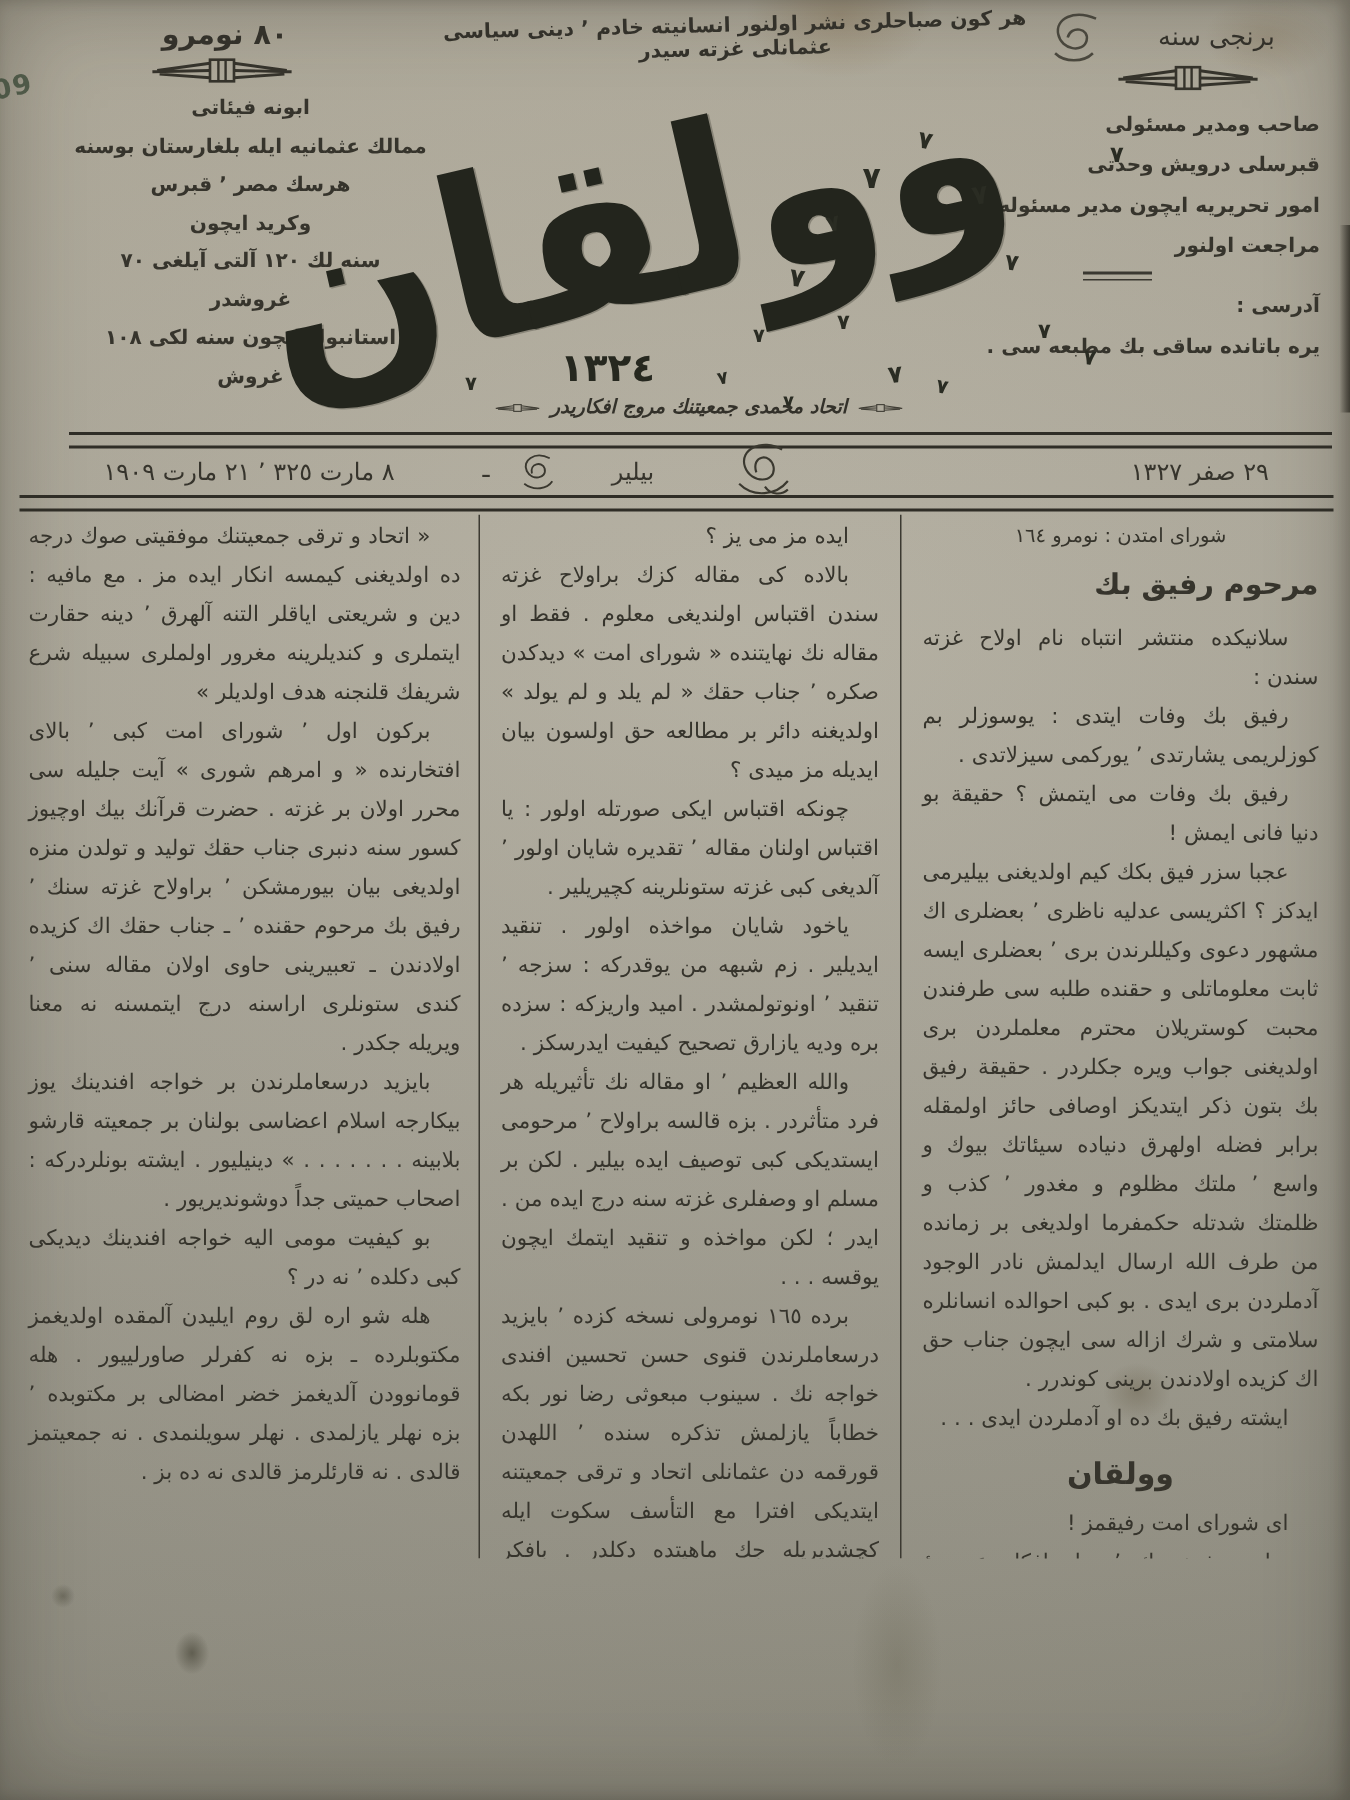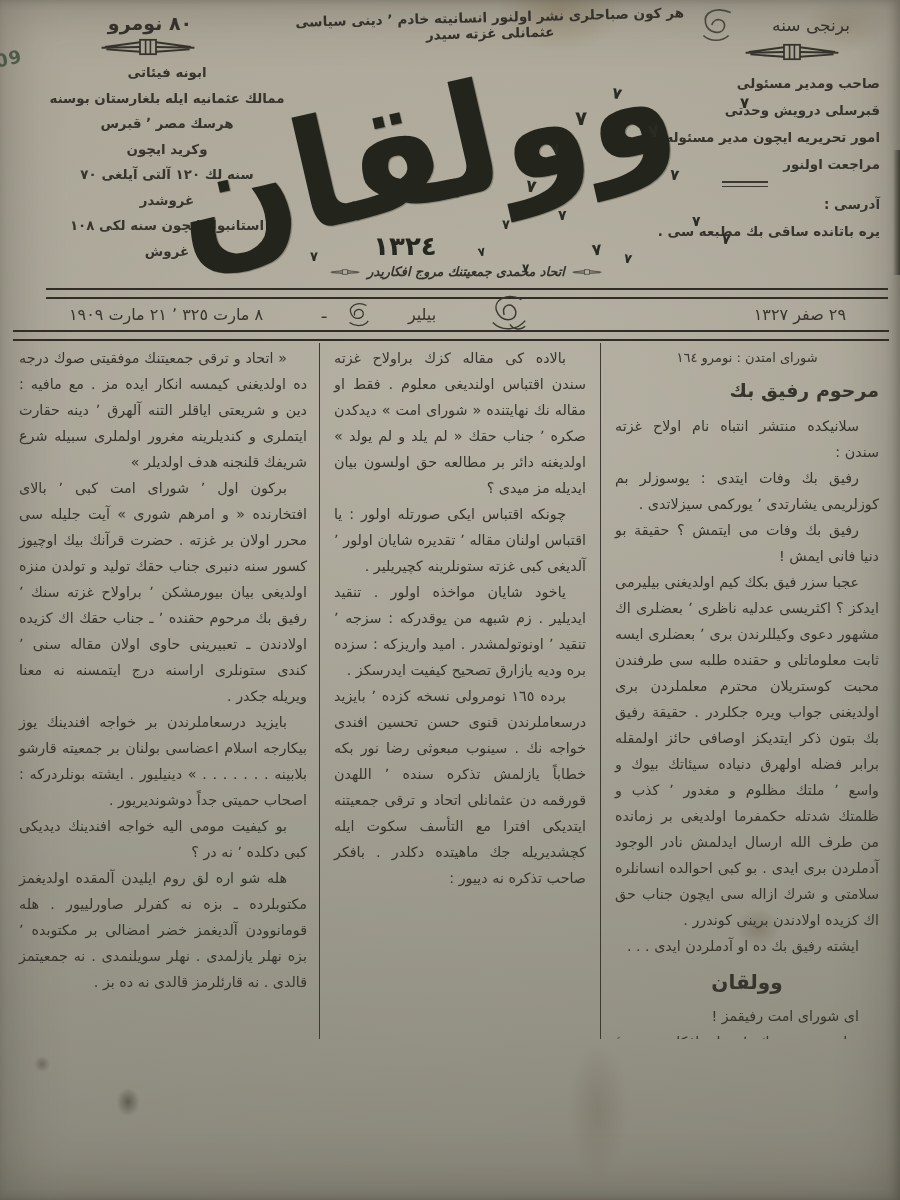--- a/index.html
+++ b/index.html
@@ -199,23 +199,25 @@
         <p class="p">رفیق بك وفات ایتدی : یوسوزلر بم كوزلریمی یشارتدی ٬ یوركمی سیزلاتدی .</p>
         <p class="p">رفیق بك وفات می ایتمش ؟ حقیقة بو دنیا فانی ایمش !</p>
         <p class="p">عجبا سزر فیق بكك كیم اولدیغنی بیلیرمی ایدكز ؟ اكثریسی عدلیه ناظری ٬ بعضلری اك مشهور دعوی وكیللرندن بری ٬ بعضلری ایسه ثابت معلوماتلی و حقنده طلبه سی طرفندن محبت كوستریلان محترم معلملردن بری اولدیغنی جواب ویره جكلردر . حقیقة رفیق بك بتون ذكر ایتدیكز اوصافی حائز اولمقله برابر فضله اولهرق دنیاده سیئاتك بیوك و واسع ٬ ملتك مظلوم و مغدور ٬ كذب و ظلمتك شدتله حكمفرما اولدیغی بر زمانده من طرف الله ارسال ایدلمش نادر الوجود آدملردن بری ایدی . بو كبی احوالده انسانلره سلامتی و شرك ازاله سی ایچون جناب حق اك كزیده اولادندن برینی كوندرر .</p>
         <p class="p">ایشته رفیق بك ده او آدملردن ایدی . . .</p>
         <p class="headline2">وولقان</p>
         <p class="p">ای شورای امت رفیقمز !</p>
         <p class="p">براز دوشونسهك ٬ براز افكار عمومیهٔ اسلامیه یی ده نظر دقته السهق ٬ جریده لریمزك ستونلرینه ٬ برازدها كوزل مقاله لر درج</p>
       </div>
     <div class="col col-middle">
 
+    <p class="p">ایده مز می یز ؟</p>
         <p class="p">بالاده كی مقاله كزك براولاح غزته سندن اقتباس اولندیغی معلوم . فقط او مقاله نك نهایتنده « شورای امت » دیدكدن صكره ٬ جناب حقك « لم یلد و لم یولد » اولدیغنه دائر بر مطالعه حق اولسون بیان ایدیله مز میدی ؟</p>
         <p class="p">چونكه اقتباس ایكی صورتله اولور : یا اقتباس اولنان مقاله ٬ تقدیره شایان اولور ٬ آلدیغی كبی غزته ستونلرینه كچیریلیر .</p>
         <p class="p">یاخود شایان مواخذه اولور . تنقید ایدیلیر . زم شبهه من یوقدركه : سزجه ٬ تنقید ٬ اونوتولمشدر . امید واریزكه : سزده بره ودیه یازارق تصحیح كیفیت ایدرسكز .</p>
+        <p class="p">والله العظیم ٬ او مقاله نك تأثیریله هر فرد متأثردر . بزه قالسه براولاح ٬ مرحومی ایستدیكی كبی توصیف ایده بیلیر . لكن بر مسلم او وصفلری غزته سنه درج ایده من . ایدر ؛ لكن مواخذه و تنقید ایتمك ایچون یوقسه . . .</p>
         <p class="p">برده ١٦٥ نومرولی نسخه كزده ٬ بایزید درسعاملرندن قنوی حسن تحسین افندی خواجه نك . سینوب مبعوثی رضا نور بكه خطاباً یازلمش تذكره سنده ٬ اللهدن قورقمه دن عثمانلی اتحاد و ترقی جمعیتنه ایتدیكی افترا مع التأسف سكوت ایله كچشدیریله جك ماهیتده دكلدر . بافكر صاحب تذكره نه دییور :</p>
       </div>
     <div class="col col-left">
 
     <p class="p">« اتحاد و ترقی جمعیتنك موفقیتی صوك درجه ده اولدیغنی كیمسه انكار ایده مز . مع مافیه : دین و شریعتی ایاقلر التنه آلهرق ٬ دینه حقارت ایتملری و كندیلرینه مغرور اولملری سبیله شرع شریفك قلنجنه هدف اولدیلر »</p>
         <p class="p">بركون اول ٬ شورای امت كبی ٬ بالای افتخارنده « و امرهم شوری » آیت جلیله سی محرر اولان بر غزته . حضرت قرآنك بیك اوچیوز كسور سنه دنبری جناب حقك تولید و تولدن منزه اولدیغی بیان بیورمشكن ٬ براولاح غزته سنك ٬ رفیق بك مرحوم حقنده ٬ ـ جناب حقك اك كزیده اولادندن ـ تعبیرینی حاوی اولان مقاله سنی ٬ كندی ستونلری اراسنه درج ایتمسنه نه معنا ویریله جكدر .</p>
         <p class="p">بایزید درسعاملرندن بر خواجه افندینك یوز بیكارجه اسلام اعضاسی بولنان بر جمعیته قارشو بلابینه . . . . . . . » دینیلیور . ایشته بونلردركه : اصحاب حمیتی جداً دوشوندیریور .</p>
         <p class="p">بو كیفیت مومی الیه خواجه افندینك دیدیكی كبی دكلده ٬ نه در ؟</p>
         <p class="p">هله شو اره لق روم ایلیدن آلمقده اولدیغمز مكتوبلرده ـ بزه نه كفرلر صاورلییور . هله قومانوودن آلدیغمز خضر امضالی بر مكتوبده ٬ بزه نهلر یازلمدی . نهلر سویلنمدی . نه جمعیتمز قالدی . نه قارئلرمز قالدی نه ده بز .</p>
       </div>

